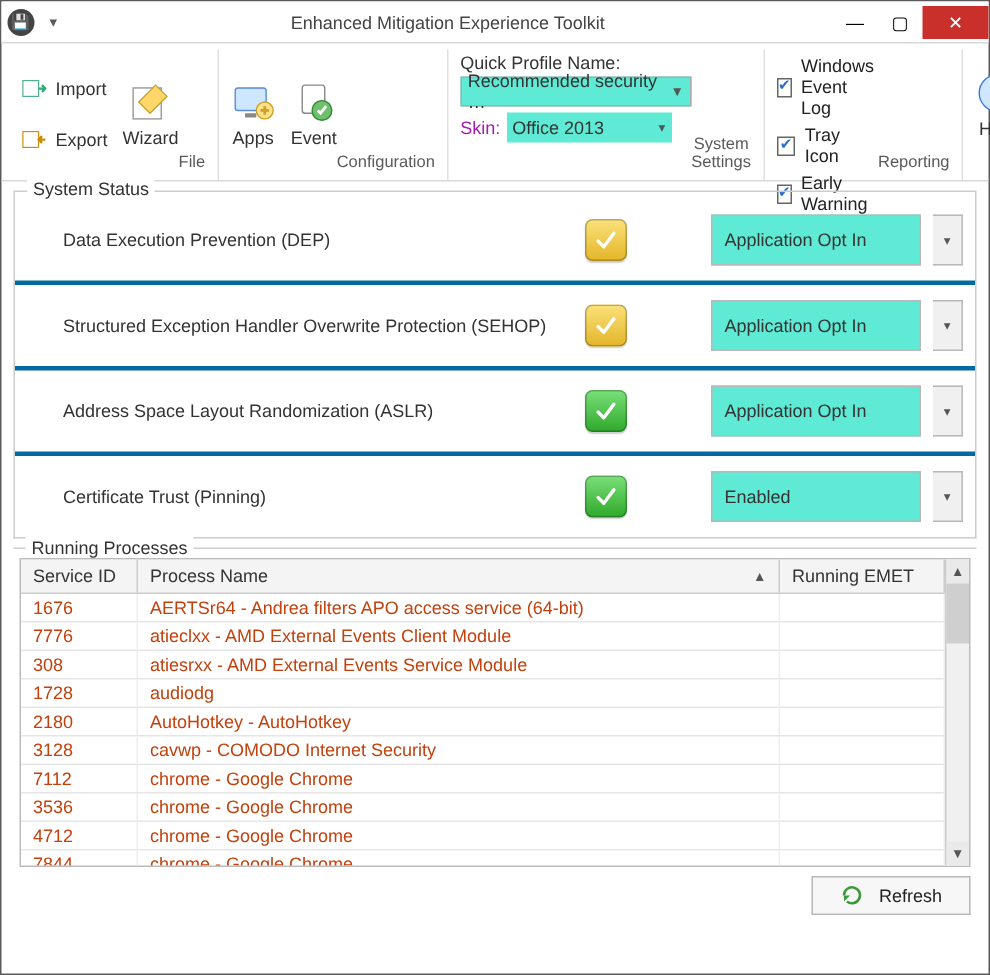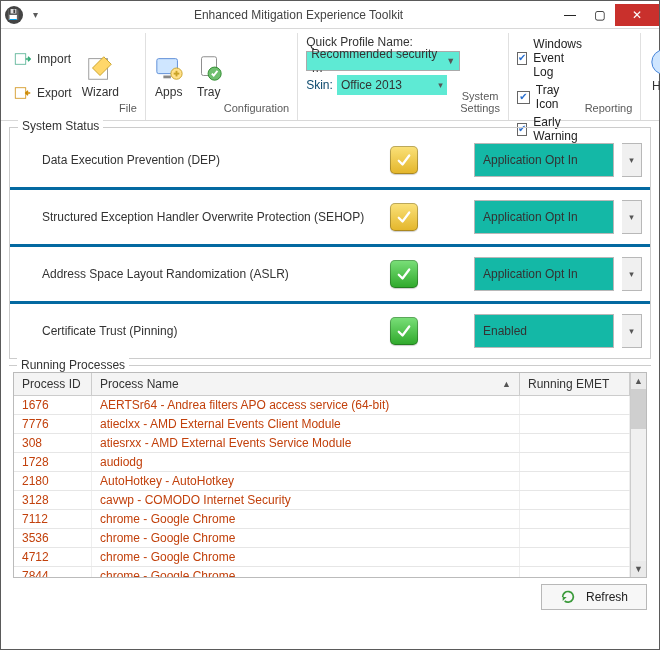--- a/index.html
+++ b/index.html
@@ -35,21 +35,21 @@
 .section-title { position: absolute; top: -8px; left: 8px; background: #fff; padding: 0 4px; color: #333; font-size: 12px; }
 .section-border { position: absolute; top: 0; left: 0; right: 0; height: 1px; background: #ccc; }
 
 .statusrow { display: flex; align-items: center; border-bottom: 3px solid #0369a1; padding: 10px 8px; gap: 8px; }
 .statusrow:last-child { border-bottom: none; }
 .slabel { flex: 1; padding-left: 24px; color: #333; }
 .toggle { width: 28px; height: 28px; border-radius: 5px; display: flex; align-items: center; justify-content: center; box-shadow: inset 0 0 0 1px rgba(0,0,0,.25), 0 1px 1px rgba(0,0,0,.2); }
 .tg-y { background: linear-gradient(#fbe27a,#e3b52a); }
 .tg-g { background: linear-gradient(#7be07a,#2ea82a); }
 .toggle svg { width: 18px; height: 18px; }
-.dd { width: 140px; height: 34px; border: 1px solid #b8b8b8; display: flex; align-items: center; padding: 0 8px; color: #333; background: #14b8a6; }
+.dd { width: 140px; height: 34px; border: 1px solid #b8b8b8; display: flex; align-items: center; padding: 0 8px; color: #333; background: #5eead4; }
 .ddbtn { width: 20px; height: 34px; border: 1px solid #b8b8b8; border-left: none; background: #f0f0f0; display: flex; align-items: center; justify-content: center; font-size: 9px; color: #555; }
 
 .proc-section { margin: 6px 8px 4px 8px; border-top: 1px solid #ccc; position: relative; padding-top: 2px; }
 .proc-section .section-title { top: -8px; }
 .gridwrap { border: 1px solid #bbb; height: 206px; display: flex; margin: 4px 4px 0 4px; }
 .scrollarea { flex: 1; overflow: hidden; }
 .thead { display: flex; background: #f4f4f4; border-bottom: 1px solid #ccc; }
 .th { padding: 4px 8px; border-right: 1px solid #ccc; color: #333; display: flex; align-items: center; gap: 4px; }
 .th.pid { width: 78px; }
 .th.pname { flex: 1; }
@@ -130,35 +130,35 @@
               <rect x="21" y="21" width="6" height="2" fill="#c9a227"></rect>
             </svg>
           <span class="smalltxt">Apps</span>
         </div>
         <div class="vitem">
           <svg width="30" height="30" viewBox="0 0 32 32">
               <rect x="8" y="4" width="16" height="20" rx="2" fill="#fff" stroke="#888"></rect>
               <circle cx="22" cy="22" r="7" fill="#6fbf6f" stroke="#2e8b2e"></circle>
               <path d="M19 22 l2 2 l4 -5" stroke="#fff" fill="none" stroke-width="2"></path>
             </svg>
-          <span class="smalltxt">Tray</span>
+          <span class="smalltxt">Event</span>
         </div>
       </div>
       <div class="glabel">Configuration</div>
     </div>
 
     <div class="rgroup">
       <div class="qpanel">
         <label>Quick Profile Name:</label>
         <div class="select">
           <span>Recommended security …</span>
           <span class="chev">▼</span>
         </div>
         <div style="display:flex;align-items:center;gap:4px;margin-top:2px;">
-          <span style="color:#0c4a6e;">Skin:</span>
+          <span style="color:#a21caf;">Skin:</span>
           <div class="select" style="width:110px;border:none;gap:35px;">
             <span>Office 2013</span>
             <span class="chev">▾</span>
           </div>
         </div>
       </div>
       <div class="glabel">System Settings</div>
     </div>
 
     <div class="rgroup">
@@ -246,21 +246,21 @@
           <div class="ddbtn">▾</div>
         </div>
       </div>
   </div>
 
   <div class="proc-section">
     <div class="section-title">Running Processes</div>
     <div class="gridwrap">
       <div class="scrollarea">
         <div class="thead">
-          <div class="th pid">Process ID</div>
+          <div class="th pid">Service ID</div>
           <div class="th pname">
             <span>Process Name</span>
             <span class="sort">▲</span>
           </div>
           <div class="th re">Running EMET</div>
         </div>
         <div class="tbody" id="proc-rows">
             <div class="trow">
               <div class="td pid">1676</div>
               <div class="td pname">AERTSr64 - Andrea filters APO access service (64-bit)</div>

